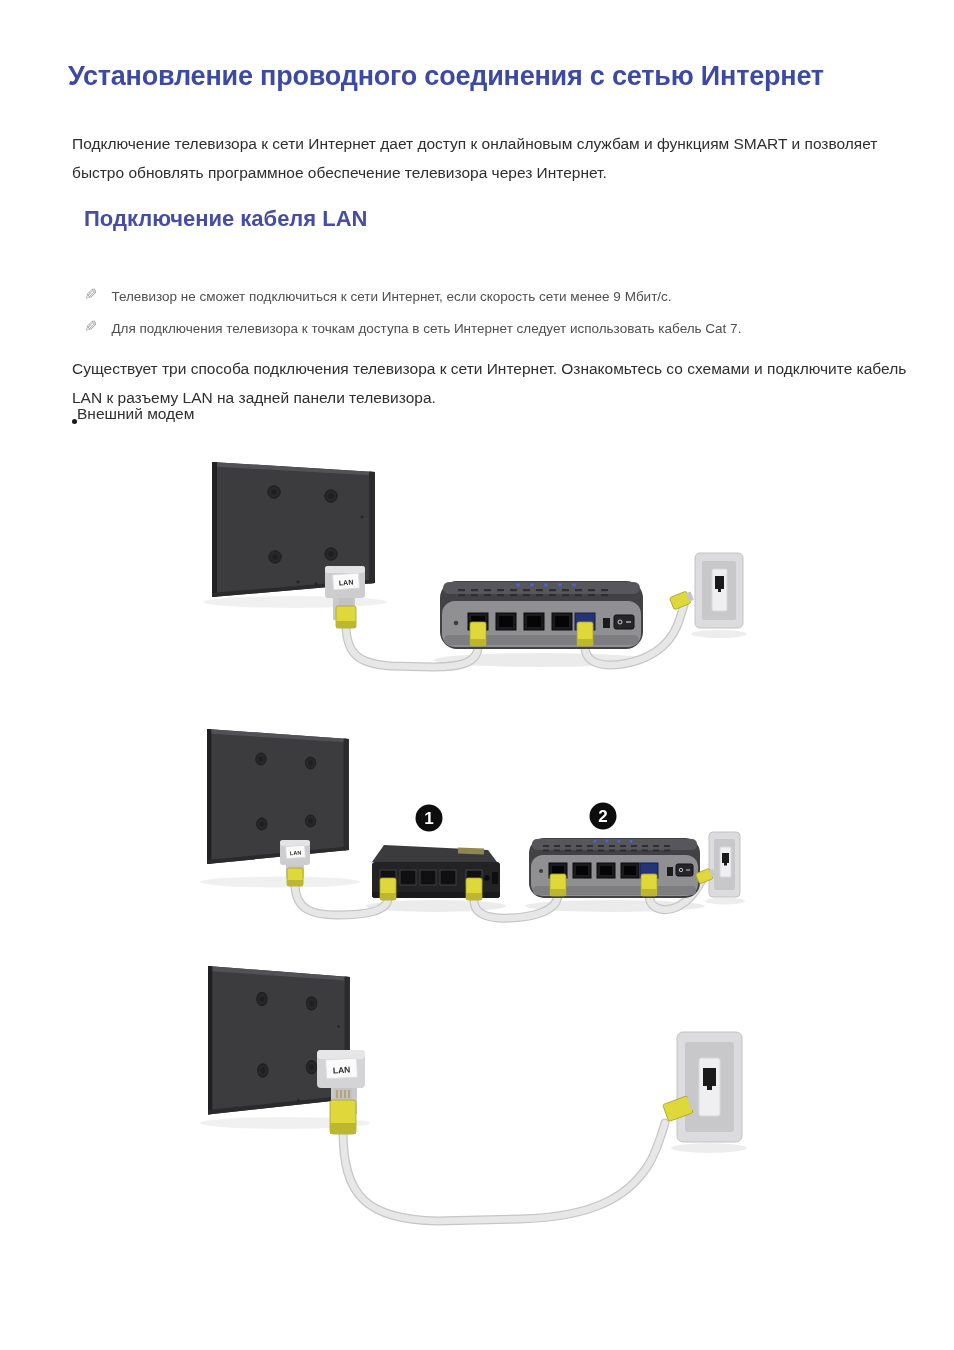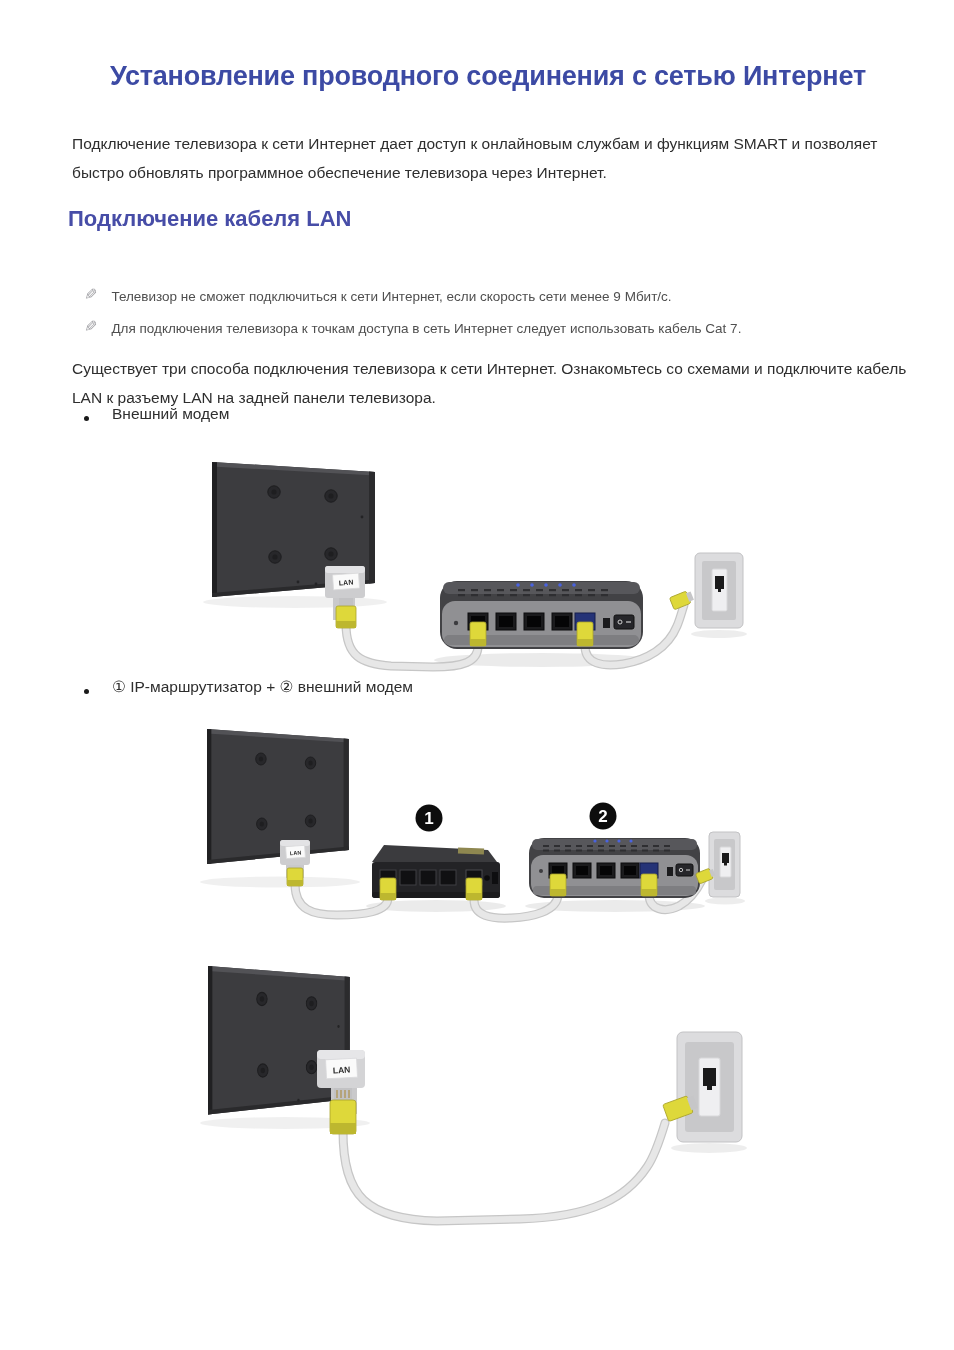--- a/index.html
+++ b/index.html
@@ -3,42 +3,42 @@
 <meta charset="utf-8">
 <style>
   html,body{margin:0;padding:0;background:#ffffff;}
   .page{
     position:relative;width:954px;height:1350px;background:#ffffff;overflow:hidden;
     font-family:"Liberation Sans", sans-serif;color:#2e2e2e;
   }
   .abs{position:absolute;}
   h1.title{
     left:68px;top:60px;width:840px;margin:0;
-    font-size:27px;line-height:32px;font-weight:700;color:#3c4aa4;letter-spacing:-0.2px;text-align:center;
+    font-size:27px;line-height:32px;font-weight:700;color:#3c4aa4;letter-spacing:-0.2px;
   }
   p.body{
     left:68px;width:842px;margin:4px;
     font-size:15.5px;line-height:29px;color:#2e2e2e;
   }
   h2.subtitle{
-    left:68px;top:206px;width:840px;margin:0;
+    left:84px;top:206px;width:840px;margin:0;
     font-size:22px;line-height:26px;font-weight:700;color:#474da7;
   }
   .note-row{
     left:84px;display:flex;align-items:flex-start;gap:14px;width:820px;
   }
   .note-row .pencil{
     font-size:16px;line-height:18px;color:#a2a2a6;transform:scaleX(-1);
     flex:0 0 auto;
   }
   .note-row .note-text{
     font-size:13.5px;line-height:19px;color:#4f4f4f;padding-top:1px;
   }
   .bullet-row{
-    left:84px;display:flex;align-items:center;gap:23px;width:820px;
+    left:72px;display:flex;align-items:flex-end;width:820px;
   }
   .bullet-row .dot{
     flex:0 0 auto;width:5px;height:5px;border-radius:50%;background:#1a1a1a;margin-top:8px;
   }
   .bullet-row .bullet-text{
     font-size:15.5px;line-height:20px;color:#2e2e2e;
   }
   svg.diagram{position:absolute;overflow:visible;}
   svg text{font-family:"Liberation Sans", sans-serif;}
   .cable-b{fill:none;stroke:#c6c6c6;stroke-width:9;stroke-linecap:round;}
@@ -199,24 +199,20 @@
       <rect x="17" y="16" width="15" height="42" rx="1.5" fill="#efeff1" stroke="#d8d8da"></rect>
       <rect x="20" y="23" width="9" height="13" fill="#1a1a1b"></rect>
       <rect x="23" y="36" width="3" height="3" fill="#1a1a1b"></rect>
     </g>
     <g transform="rotate(-22 495 152)">
       <rect class="plug" x="486" y="146" width="18" height="13" rx="2"></rect>
       <rect x="503" y="148" width="5" height="9" fill="#c6c6c8"></rect>
     </g>
   </svg>
 
-  <div class="abs bullet-row" style="top:677px;">
-    <span class="dot"></span>
-    <span class="bullet-text">① IP-маршрутизатор + ② внешний модем</span>
-  </div>
 
   <svg class="diagram" style="left:185px;top:710px;" width="580" height="205" viewBox="0 0 580 205">
     <ellipse cx="95" cy="172" rx="80" ry="5.5" fill="rgba(0,0,0,0.06)"></ellipse>
     <ellipse cx="251" cy="196" rx="70" ry="6" fill="rgba(0,0,0,0.08)"></ellipse>
     <ellipse cx="430" cy="196" rx="90" ry="6" fill="rgba(0,0,0,0.08)"></ellipse>
     <ellipse cx="540" cy="191" rx="20" ry="3.5" fill="rgba(0,0,0,0.07)"></ellipse>
 
     <g>
       <path class="cable-b" d="M110,174 C110,200 128,205 152,205 C178,205 203,202 203,188"></path>
       <path class="cable-f" d="M110,174 C110,200 128,205 152,205 C178,205 203,202 203,188"></path>

